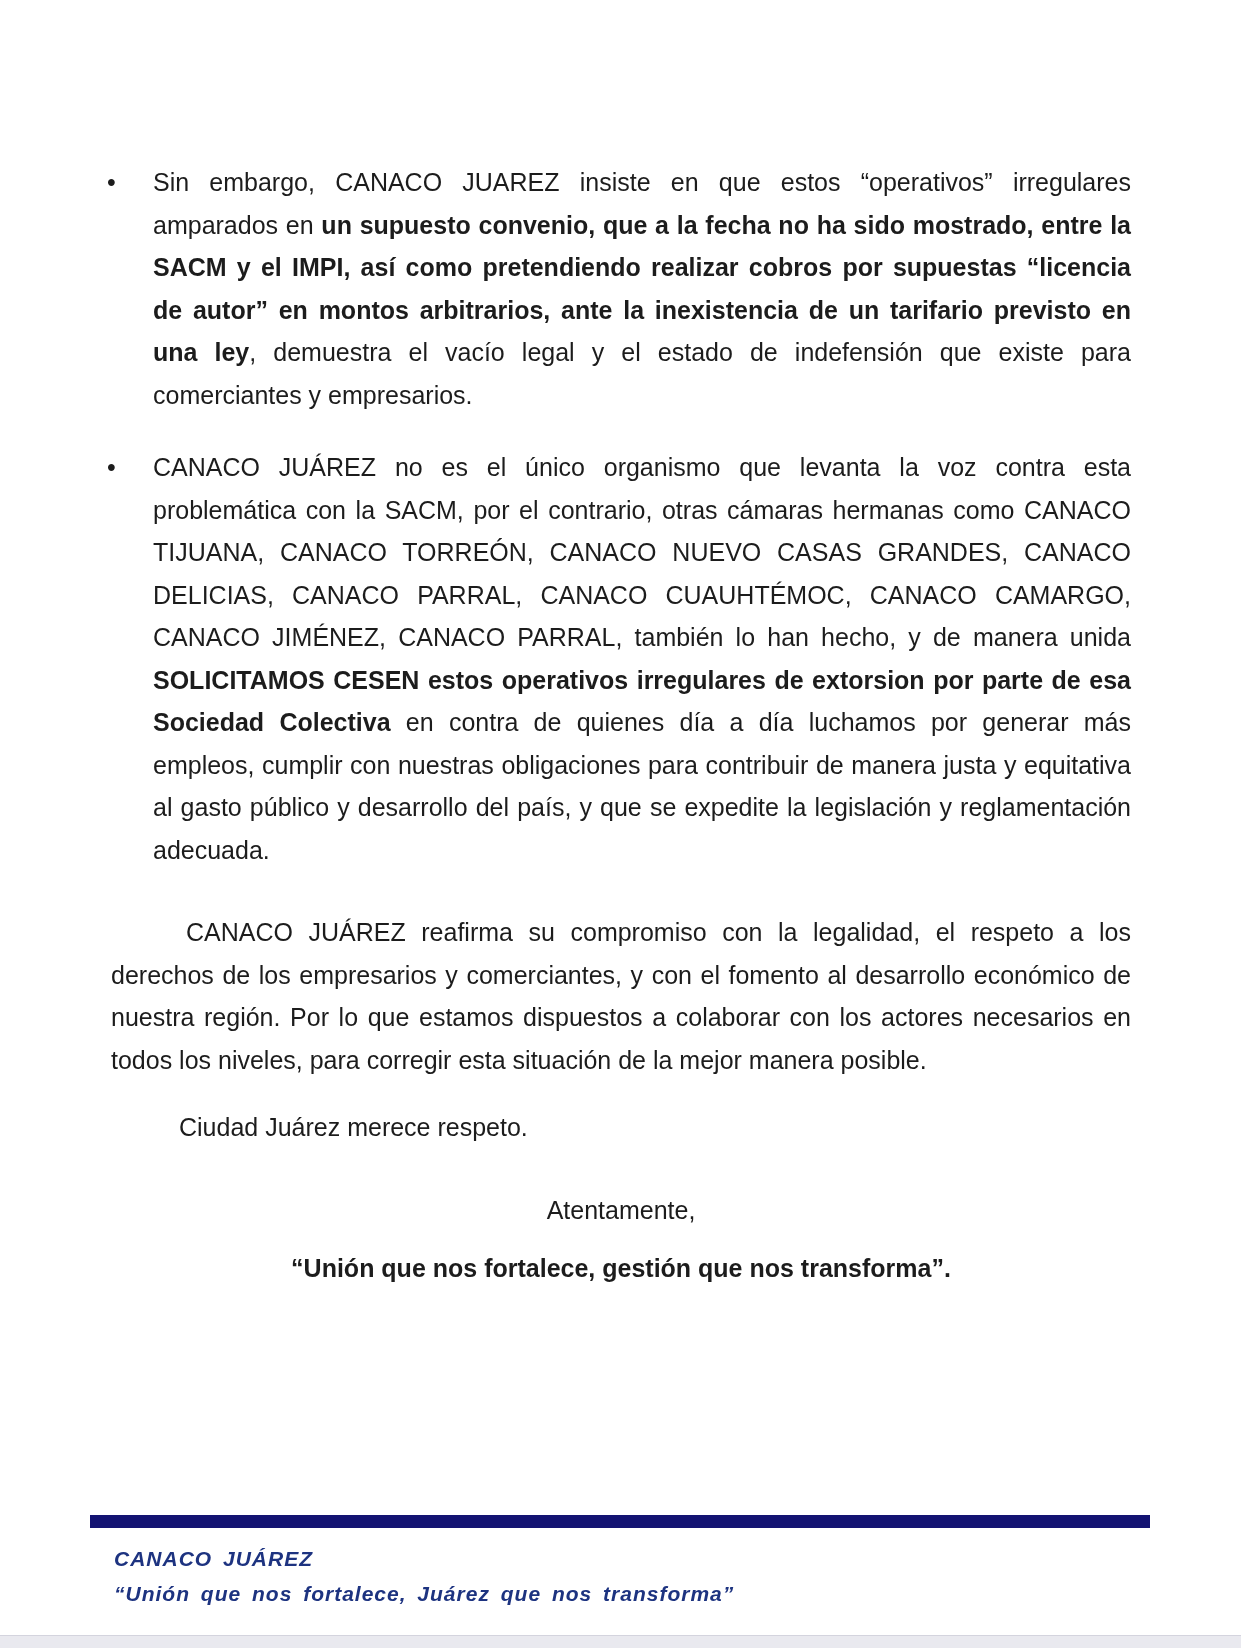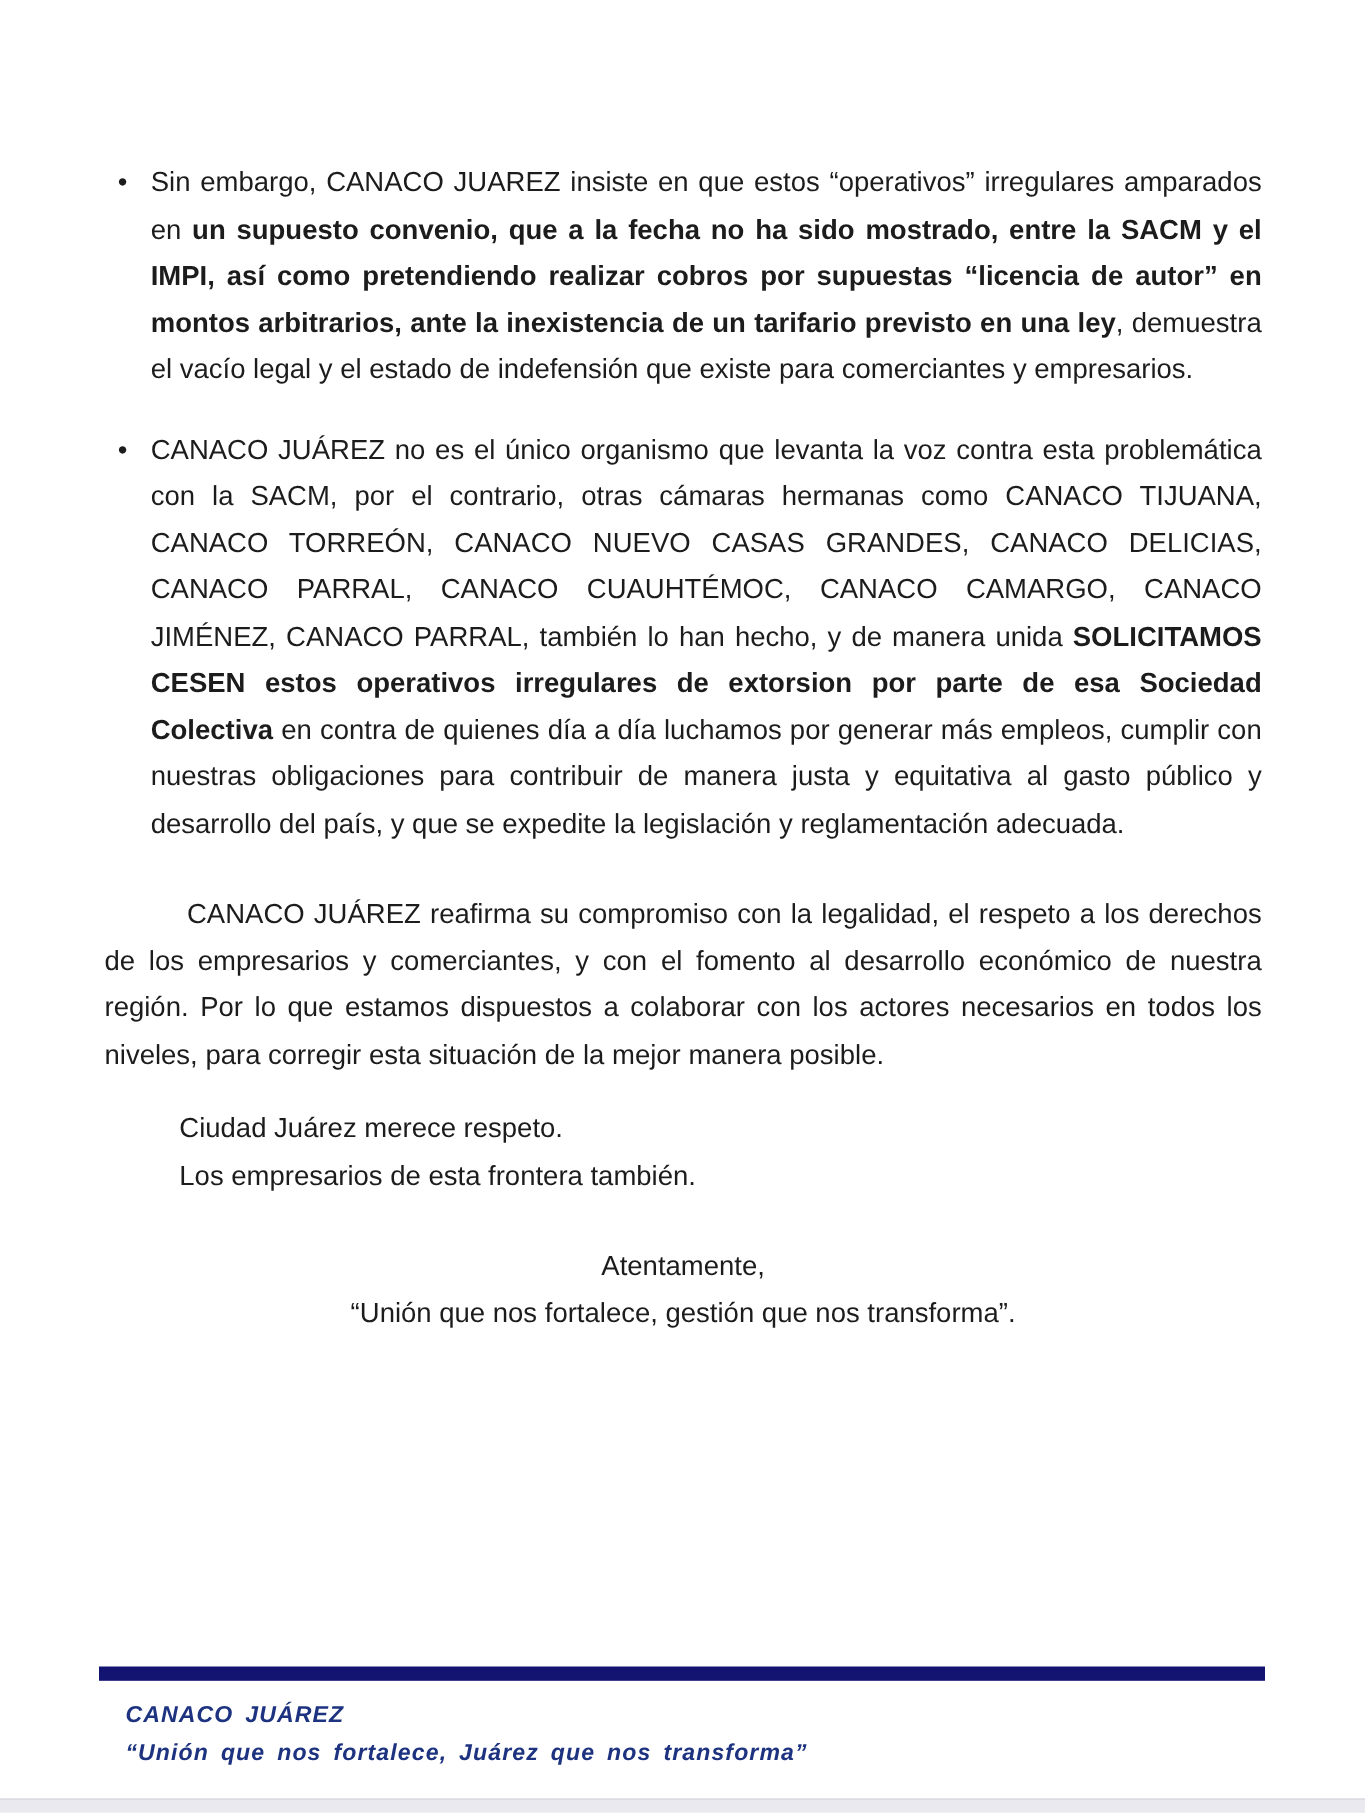--- a/index.html
+++ b/index.html
@@ -11,34 +11,34 @@
     overflow: hidden;
   }
   .content {
     position: absolute;
     left: 95px; top: 145px;
     width: 1052px;
     font-size: 25px;
     line-height: 42.5px;
     text-align: justify;
   }
-  .content p { margin: 0; }
+  .content p { margin: 16px; }
   .b { font-weight: bold; }
   .bullet-item { position: relative; padding-left: 42px; }
   .bullet-item .bullet-marker {
     position: absolute; left: 12px; top: 0;
     text-align: left;
   }
   .mt-30 { margin-top: 30px !important; }
   .mt-40 { margin-top: 40px !important; }
   .mt-25 { margin-top: 25px !important; }
   .para.indent { text-indent: 75px; }
   .closing-line { padding-left: 68px; text-align: left; }
   .sig { text-align: center; }
-  .sig.bold { font-weight: normal; }
+  .sig.bold { font-weight: bold; }
   .footer-bar {
     position: absolute;
     left: 90px; top: 1515px;
     width: 1060px; height: 13px;
   }
   .footer {
     position: absolute;
     left: 114px; top: 1541px;
     font-weight: bold;
     font-style: italic;
@@ -70,21 +70,20 @@
 
     <div class="bullet-item mt-30">
       <span class="bullet-marker">•</span>
       <p class="para"><span>CANACO JUÁREZ no es el único organismo que levanta la voz contra esta problemática con la SACM, por el contrario, otras cámaras hermanas como CANACO TIJUANA, CANACO TORREÓN, CANACO NUEVO CASAS GRANDES, CANACO DELICIAS, CANACO PARRAL, CANACO CUAUHTÉMOC, CANACO CAMARGO, CANACO JIMÉNEZ, CANACO PARRAL, también lo han hecho, y de manera unida </span><span class="b">SOLICITAMOS CESEN estos operativos irregulares de extorsion por parte de esa Sociedad Colectiva</span><span> en contra de quienes día a día luchamos por generar más empleos, cumplir con nuestras obligaciones para contribuir de manera justa y equitativa al gasto público y desarrollo del país, y que se expedite la legislación y reglamentación adecuada.</span></p>
     </div>
 
     <p class="para indent mt-40"><span>CANACO JUÁREZ reafirma su compromiso con la legalidad, el respeto a los derechos de los empresarios y comerciantes, y con el fomento al desarrollo económico de nuestra región. Por lo que estamos dispuestos a colaborar con los actores necesarios en todos los niveles, para corregir esta situación de la mejor manera posible.</span></p>
 
 
     <p class="closing-line mt-25">Ciudad Juárez merece respeto.</p>
-    <p class="closing-line">Los empresarios de esta frontera también.</p>
 
     <p class="sig mt-40">Atentamente,</p>
     <p class="sig bold">“Unión que nos fortalece, gestión que nos transforma”.</p>
   </div>
 
   <div class="footer-bar" style="background-color: rgb(19, 19, 114);"></div>
 
   <div class="footer" style="color: rgb(29, 51, 128);">
     <p>CANACO JUÁREZ</p>
     <p>“Unión que nos fortalece, Juárez que nos transforma”</p>

